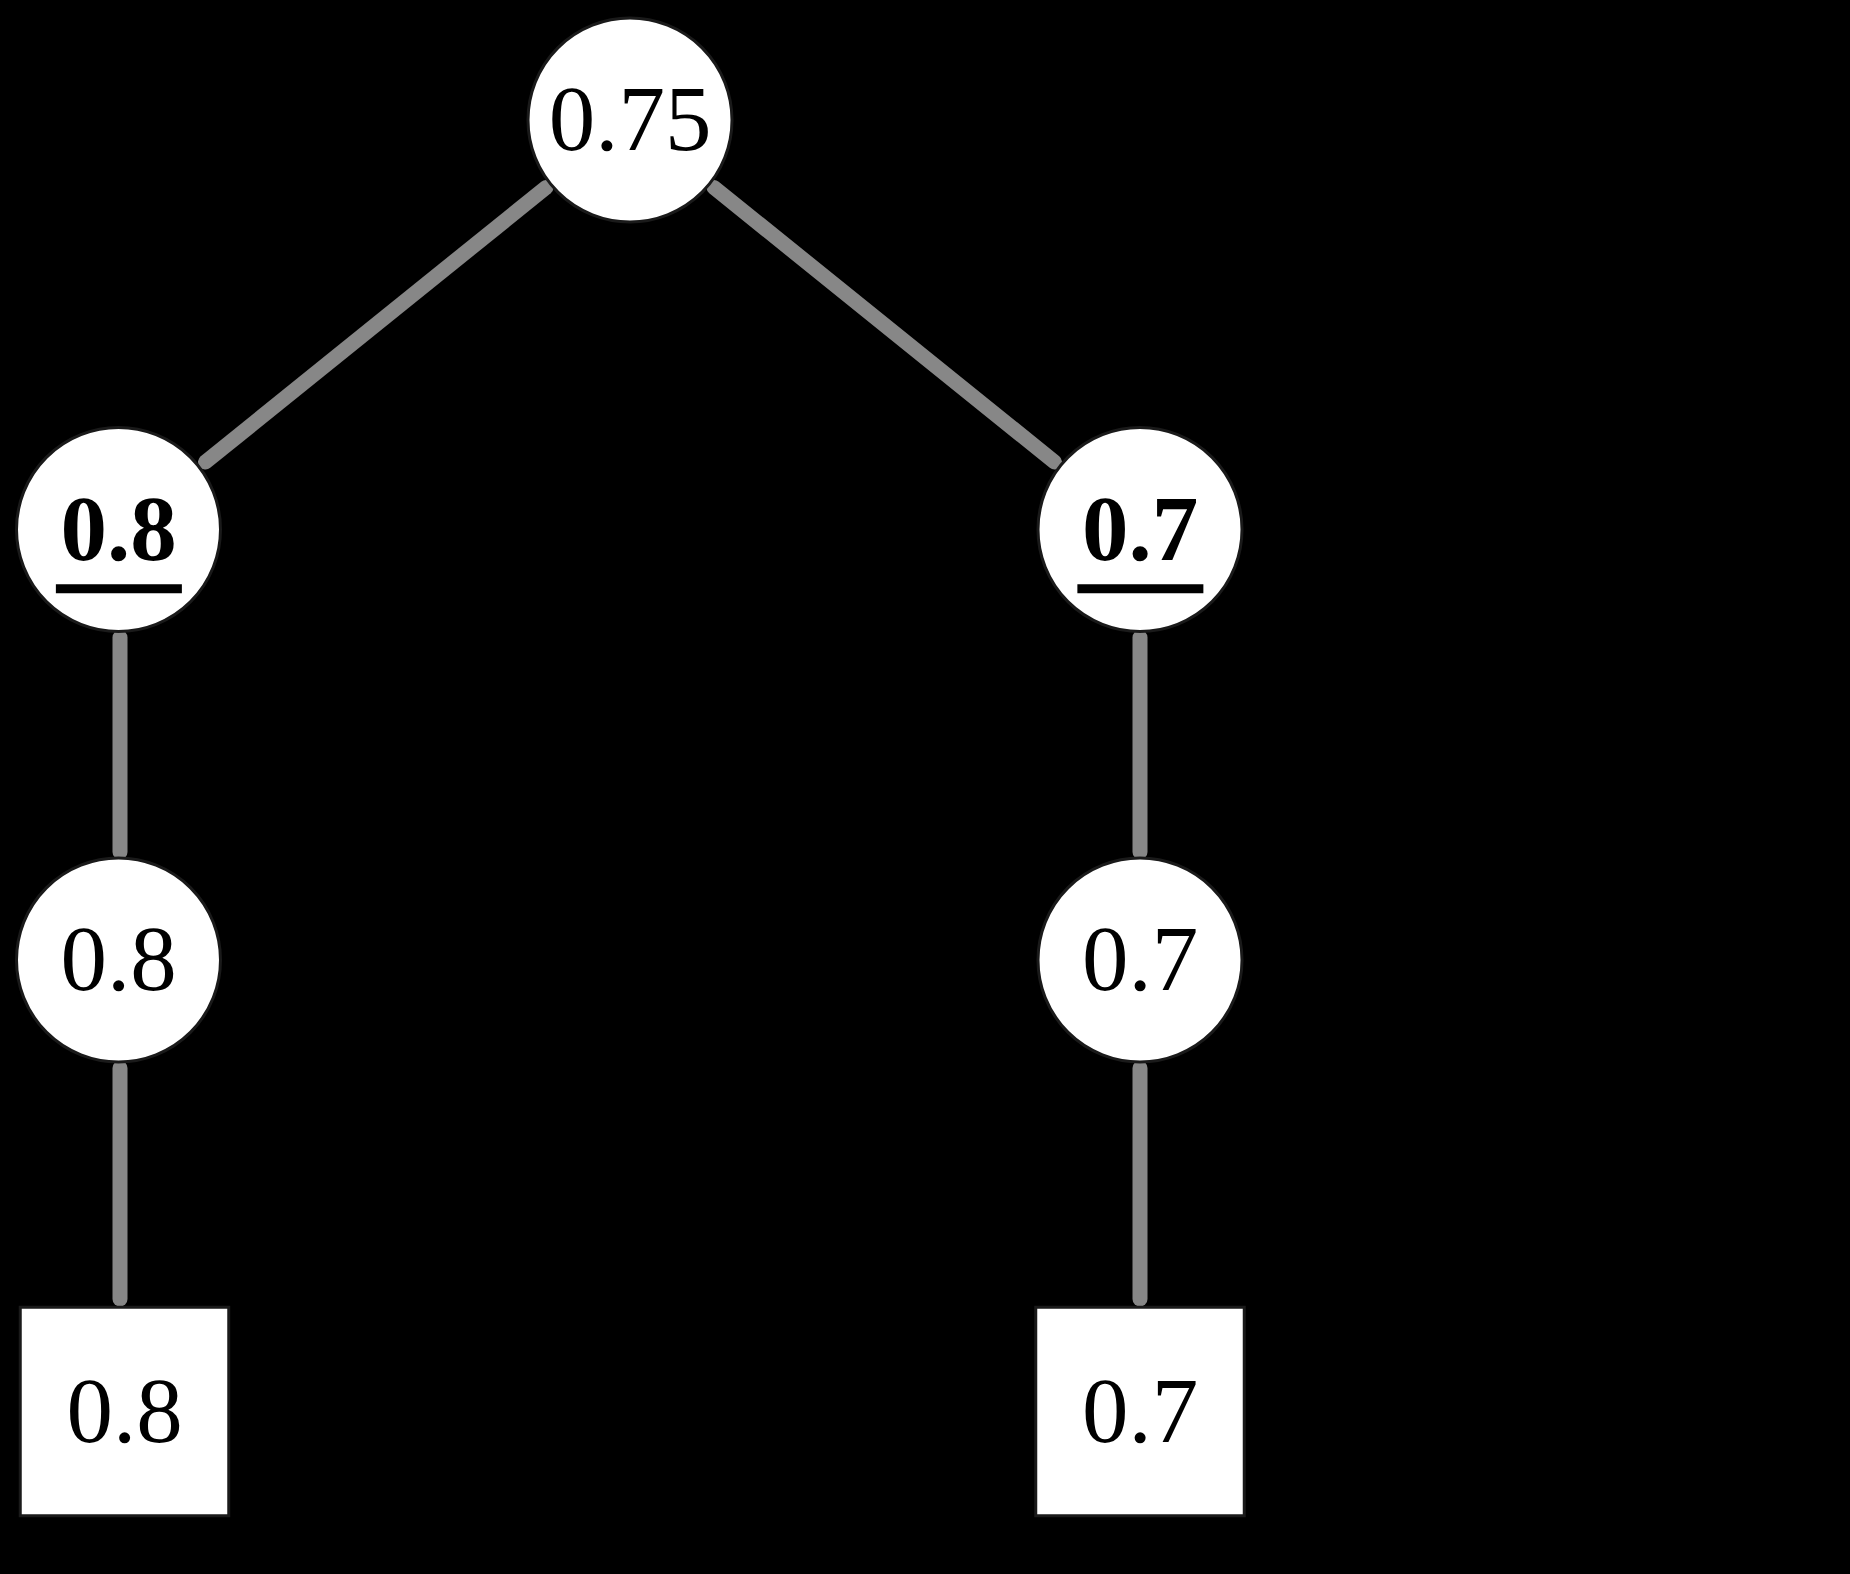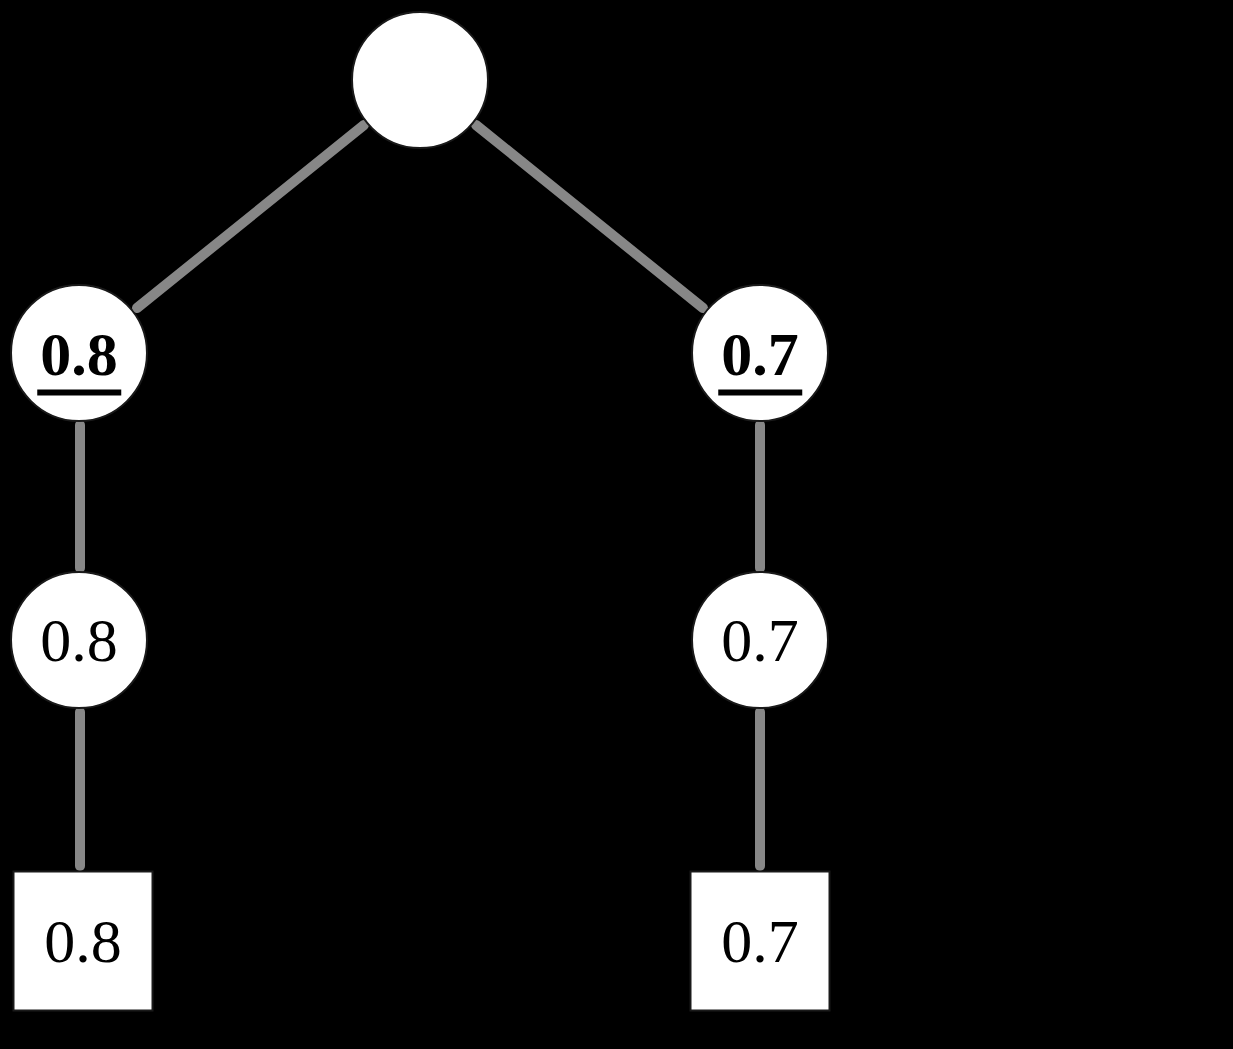--- a/index.html
+++ b/index.html
@@ -62,20 +62,21 @@
         <circle cx="420" cy="80" r="68" fill="#ffffff" stroke="#1a1a1a" stroke-width="2"></circle>
         <circle cx="79" cy="353" r="68" fill="#ffffff" stroke="#1a1a1a" stroke-width="2"></circle>
         <circle cx="760" cy="353" r="68" fill="#ffffff" stroke="#1a1a1a" stroke-width="2"></circle>
         <circle cx="79" cy="640" r="68" fill="#ffffff" stroke="#1a1a1a" stroke-width="2"></circle>
         <circle cx="760" cy="640" r="68" fill="#ffffff" stroke="#1a1a1a" stroke-width="2"></circle>
         <rect x="13.5" y="871.5" width="139" height="139" fill="#ffffff" stroke="#1a1a1a" stroke-width="2"></rect>
         <rect x="690.5" y="871.5" width="139" height="139" fill="#ffffff" stroke="#1a1a1a" stroke-width="2"></rect>
       </g>
   </svg>
   <div id="labels-layer">
+      <div class="node-label" style="left: 420px; top: 80px;"><span class="label-text">0.75</span></div>
       <div class="node-label emphasis" style="left: 79px; top: 359px;"><span class="label-text">0.8</span></div>
       <div class="node-label emphasis" style="left: 760px; top: 359px;"><span class="label-text">0.7</span></div>
       <div class="node-label" style="left: 79px; top: 640px;"><span class="label-text">0.8</span></div>
       <div class="node-label" style="left: 760px; top: 640px;"><span class="label-text">0.7</span></div>
       <div class="node-label" style="left: 83px; top: 941px;"><span class="label-text">0.8</span></div>
       <div class="node-label" style="left: 760px; top: 941px;"><span class="label-text">0.7</span></div>
     </div>
 </div>
 
 </body></html>

